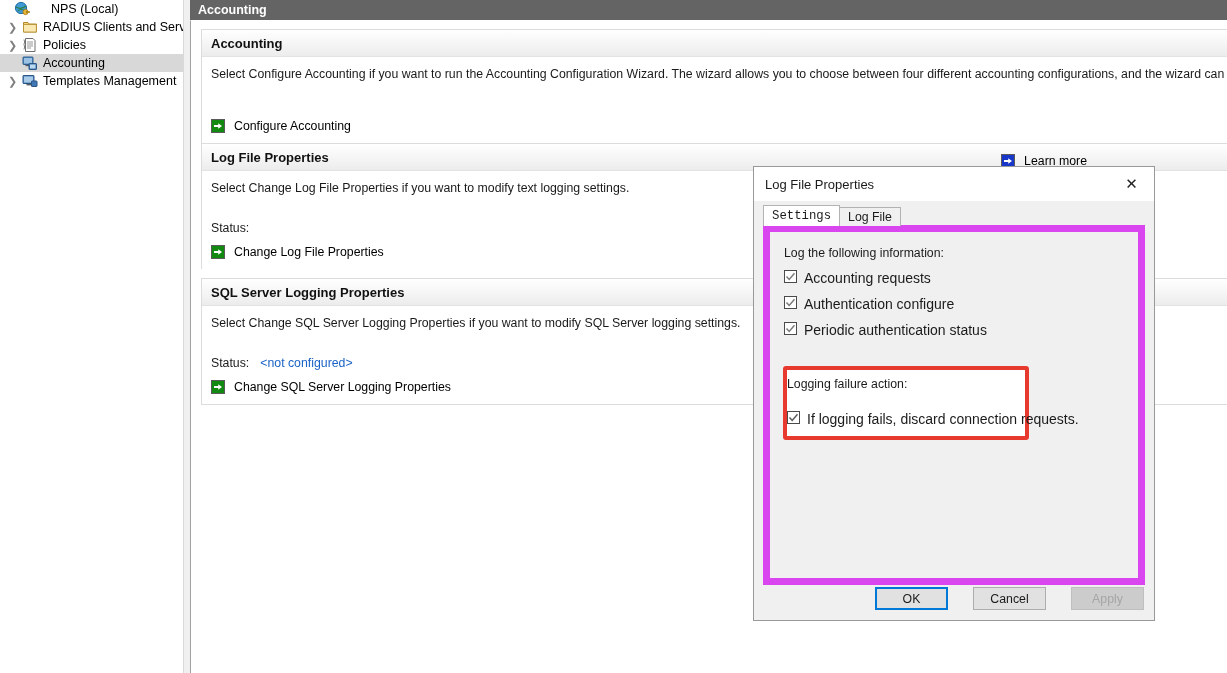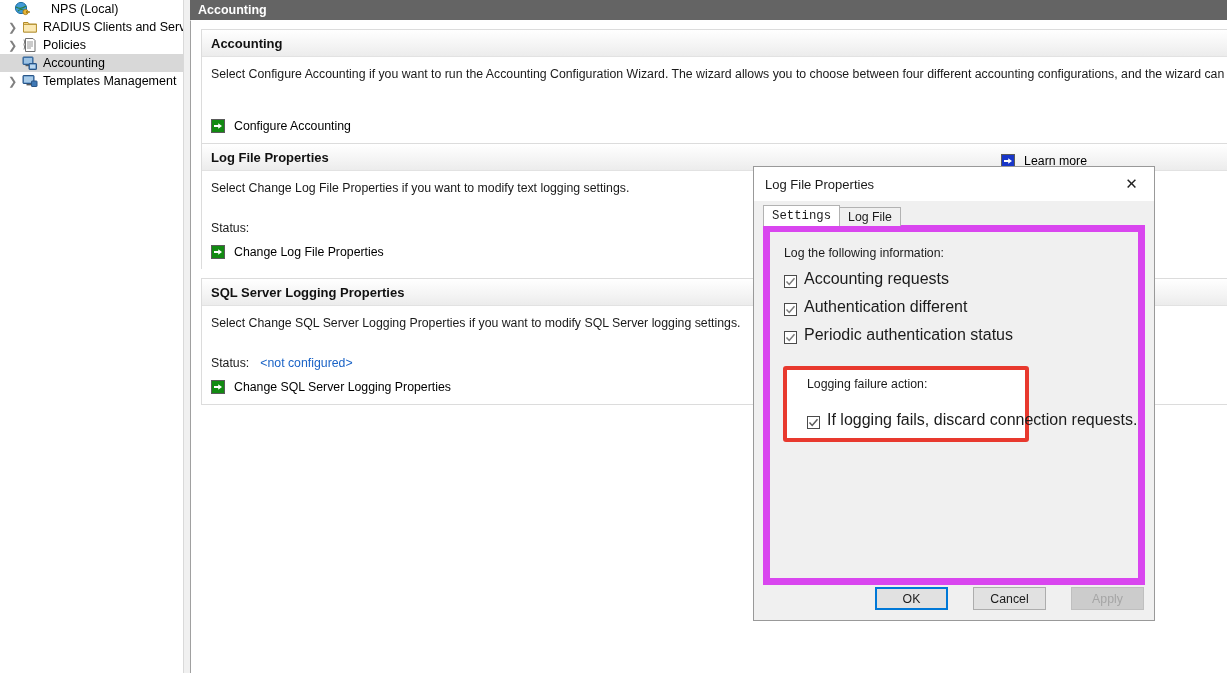--- a/index.html
+++ b/index.html
@@ -200,42 +200,42 @@
     position: absolute;
     left: 9px; top: 24px; right: 9px;
     height: 360px;
     background: #f0f0f0;
     border: 7px solid #d946ef;
     box-sizing: border-box;
     padding: 14px 0 0 14px;
   }
   .tp-label { font-size: 12.3px; color: #1b1b1b; }
   .cb-row {
-    display: flex; align-items: flex-end;
+    display: flex; align-items: flex-start;
     margin-top: 10px;
-    font-size: 16px;
+    font-size: 14px;
     color: #1b1b1b;
   }
   .cbox {
     width: 13px; height: 13px;
     background: #ffffff;
     border: 1px solid #4a4a4a;
     box-sizing: border-box;
     flex: 0 0 13px;
     display: flex; align-items: center; justify-content: center;
     margin-right: 7px;
   }
   .cbox svg { display: block; }
   .cb-label { white-space: nowrap; }
 
   .fail-group {
     position: absolute;
     left: 13px; top: 134px;
     width: 246px;
-    padding: 7px 8px 9px 20px;
+    padding: 7px 8px 9px 0;
     background: #ffffff;
     border: 4px solid #e8392e;
     border-radius: 3px;
     box-sizing: border-box;
   }
   .fail-group .cb-row { margin-top: 20px; }
 
   .dlg-buttons {
     position: absolute;
     left: 0; right: 0; bottom: 10px;
@@ -440,21 +440,21 @@
           </span>
           <span class="cb-label">Accounting requests</span>
         </div>
 
         <div class="cb-row">
           <span class="cbox">
             <svg width="11" height="11" viewBox="0 0 11 11">
               <path d="M1.5 5.6 L4.2 8.4 L9.5 2.2" stroke="#7a7a7a" stroke-width="1.5" fill="none"></path>
             </svg>
           </span>
-          <span class="cb-label">Authentication different</span>
+          <span class="cb-label">Authentication configure</span>
         </div>
 
 
         <div class="cb-row">
           <span class="cbox">
             <svg width="11" height="11" viewBox="0 0 11 11">
               <path d="M1.5 5.6 L4.2 8.4 L9.5 2.2" stroke="#7a7a7a" stroke-width="1.5" fill="none"></path>
             </svg>
           </span>
           <span class="cb-label">Periodic authentication status</span>

